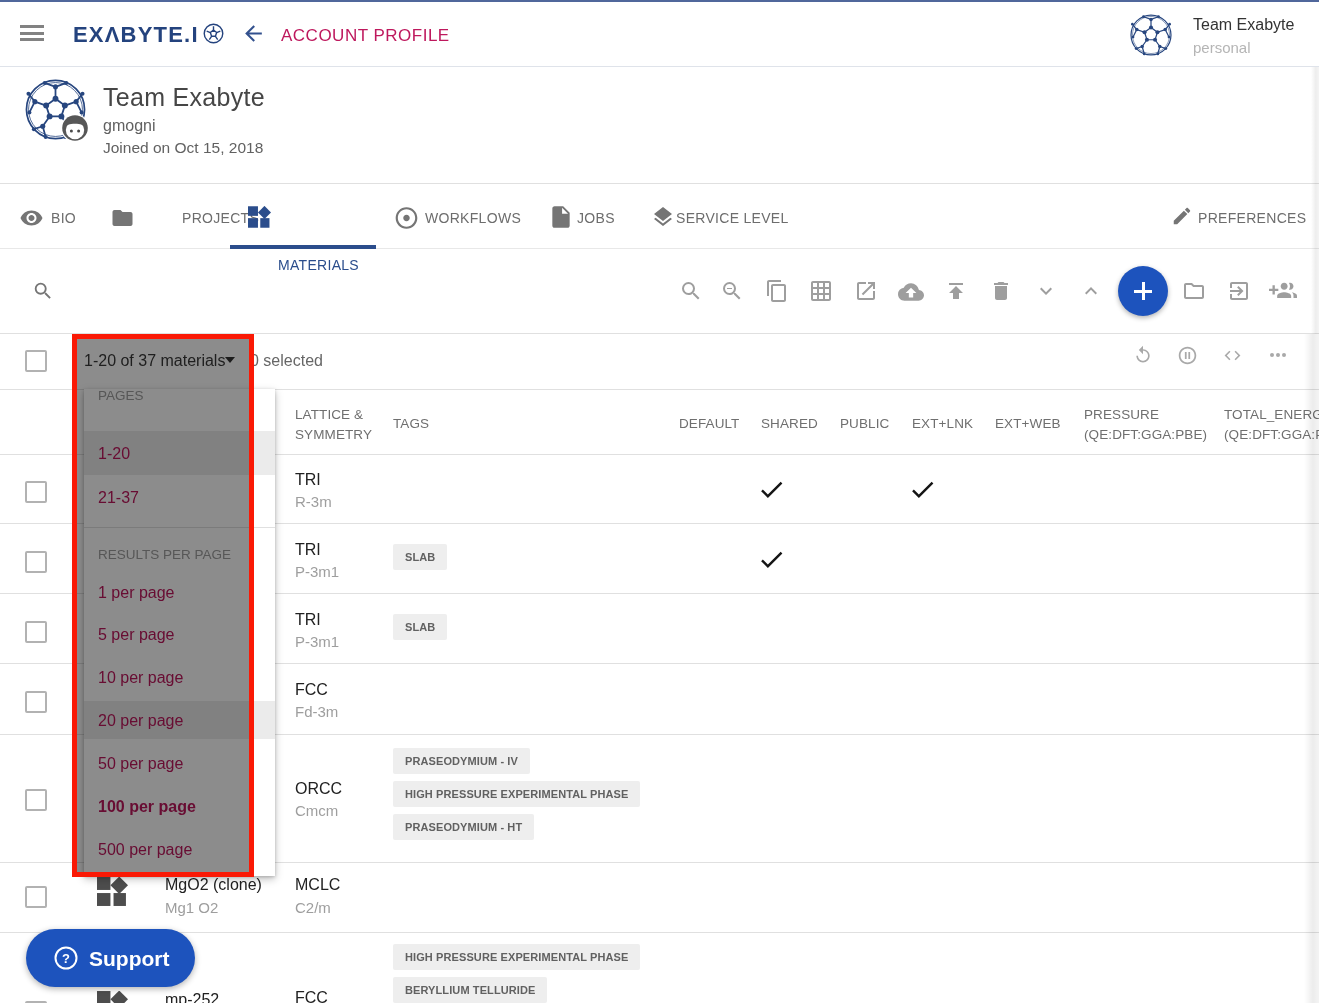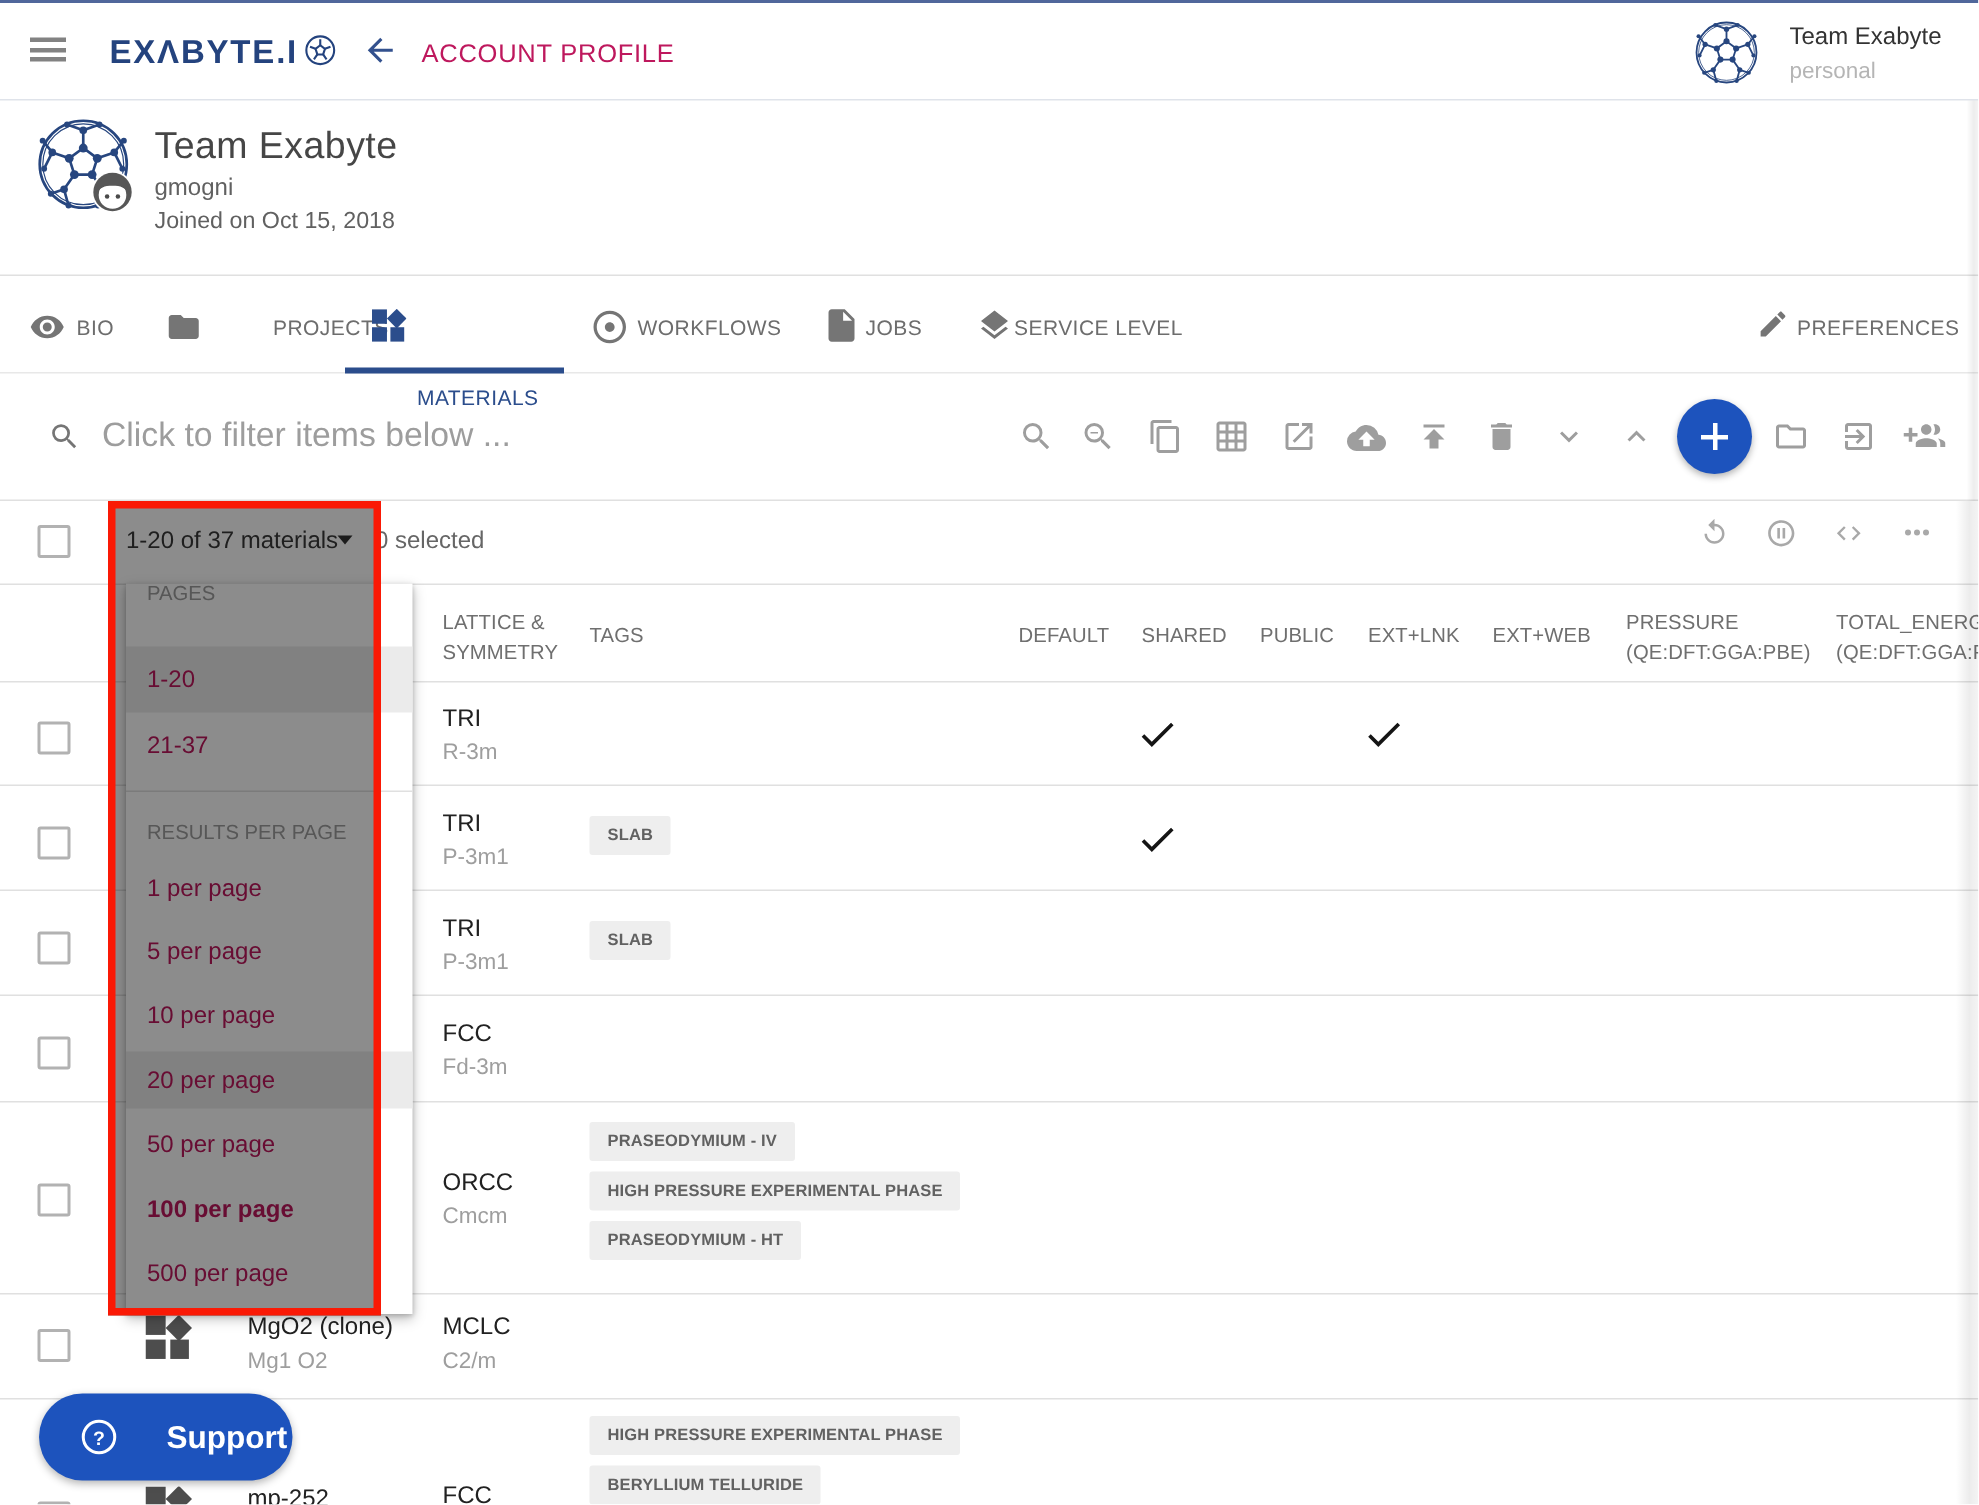--- a/index.html
+++ b/index.html
@@ -93,21 +93,20 @@
   <div class="abs tabt" style="left:676px;top:210px;">SERVICE LEVEL</div>
   <svg class="abs" style="left:1171px;top:205px;" width="22" height="22" viewBox="0 0 24 24">
       <path fill="#757575" d="M3 17.25V21h3.75L17.81 9.94l-3.75-3.75L3 17.25zM20.71 7.04c.39-.39.39-1.02 0-1.41l-2.34-2.34c-.39-.39-1.02-.39-1.41 0l-1.83 1.83 3.75 3.75 1.83-1.83z"></path>
     </svg>
   <div class="abs tabt" style="left:1198px;top:210px;">PREFERENCES</div>
 
   <div class="hline" style="left:0;top:333px;width:1319px;"></div>
   <svg class="abs" style="left:32px;top:280px;" width="22" height="22" viewBox="0 0 24 24">
       <path fill="#757575" d="M15.5 14h-.79l-.28-.27A6.471 6.471 0 0 0 16 9.5 6.5 6.5 0 1 0 9.5 16c1.61 0 3.09-.59 4.23-1.57l.27.28v.79l5 4.99L20.49 19l-4.99-5zm-6 0C7.01 14 5 11.99 5 9.5S7.01 5 9.5 5 14 7.01 14 9.5 11.99 14 9.5 14z"></path>
     </svg>
-  <div class="abs" style="left:68px;top:277px;font-size:22.5px;color:#9d9d9d;">Click to filter items below ...</div>
 
   <svg class="abs" style="left:679px;top:279px;" width="24" height="24" viewBox="0 0 24 24">
       <path fill="#9e9e9e" d="M15.5 14h-.79l-.28-.27A6.471 6.471 0 0 0 16 9.5 6.5 6.5 0 1 0 9.5 16c1.61 0 3.09-.59 4.23-1.57l.27.28v.79l5 4.99L20.49 19l-4.99-5zm-6 0C7.01 14 5 11.99 5 9.5S7.01 5 9.5 5 14 7.01 14 9.5 11.99 14 9.5 14z"></path>
     </svg>
   <svg class="abs" style="left:720px;top:279px;" width="24" height="24" viewBox="0 0 24 24">
       <path fill="#9e9e9e" d="M15.5 14h-.79l-.28-.27A6.471 6.471 0 0 0 16 9.5 6.5 6.5 0 1 0 9.5 16c1.61 0 3.09-.59 4.23-1.57l.27.28v.79l5 4.99L20.49 19l-4.99-5zm-6 0C7.01 14 5 11.99 5 9.5S7.01 5 9.5 5 14 7.01 14 9.5 11.99 14 9.5 14zM7 9h5v1H7z"></path>
     </svg>
   <svg class="abs" style="left:765px;top:279px;" width="24" height="24" viewBox="0 0 24 24">
       <path fill="#9e9e9e" d="M16 1H4c-1.1 0-2 .9-2 2v14h2V3h12V1zm3 4H8c-1.1 0-2 .9-2 2v14c0 1.1.9 2 2 2h11c1.1 0 2-.9 2-2V7c0-1.1-.9-2-2-2zm0 16H8V7h11v14z"></path>
     </svg>
@@ -253,21 +252,21 @@
   <div class="mitem" style="top:798px;font-weight:bold;">100 per page</div>
   <div class="mitem" style="top:841px;">500 per page</div>
 
   <div class="abs" style="left:72px;top:334px;width:182px;height:543px;background:rgba(0,0,0,0.45);border:5px solid #fa1905;"></div>
 
   <div class="abs" style="left:26px;top:929px;width:169px;height:58px;border-radius:29px;background:#1d53bd;box-shadow:0 2px 6px rgba(0,0,0,0.3);"></div>
   <svg class="abs" style="left:54px;top:946px;" width="24" height="24" viewBox="0 0 24 24">
     <circle cx="12" cy="12" r="10.5" fill="none" stroke="#fff" stroke-width="2"></circle>
     <text x="12" y="17" text-anchor="middle" font-family="Liberation Sans" font-size="13" font-weight="bold" fill="#fff">?</text>
   </svg>
-  <div class="abs" style="left:89px;top:947px;font-size:21px;font-weight:bold;color:#fff;margin-left:22px;">Support</div>
+  <div class="abs" style="left:89px;top:947px;font-size:21px;font-weight:bold;color:#fff;">Support</div>
 
   <svg width="0" height="0" style="position:absolute">
     <defs>
       <g id="maticon">
         <rect x="0" y="0" width="13" height="12.5"></rect>
         <rect x="0" y="15.5" width="13" height="12.5"></rect>
         <rect x="16" y="15.5" width="12" height="12.5"></rect>
         <polygon points="21.5,-0.5 30,8 21.5,16.5 13,8"></polygon>
       </g>
       <g id="ball">

